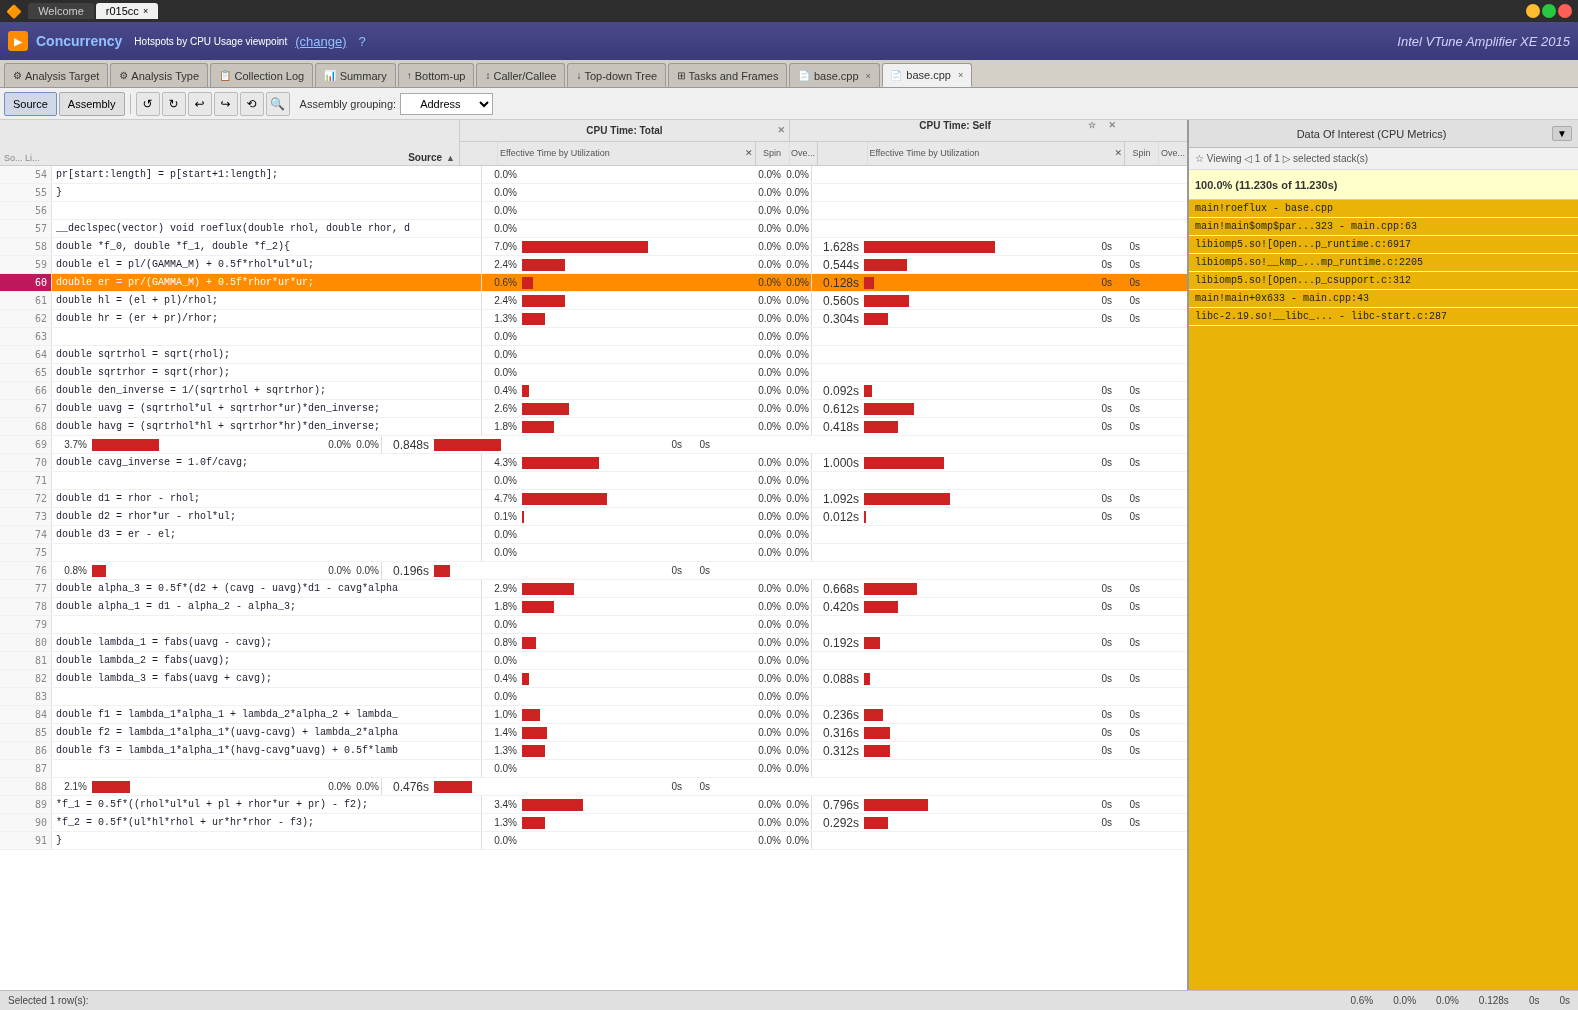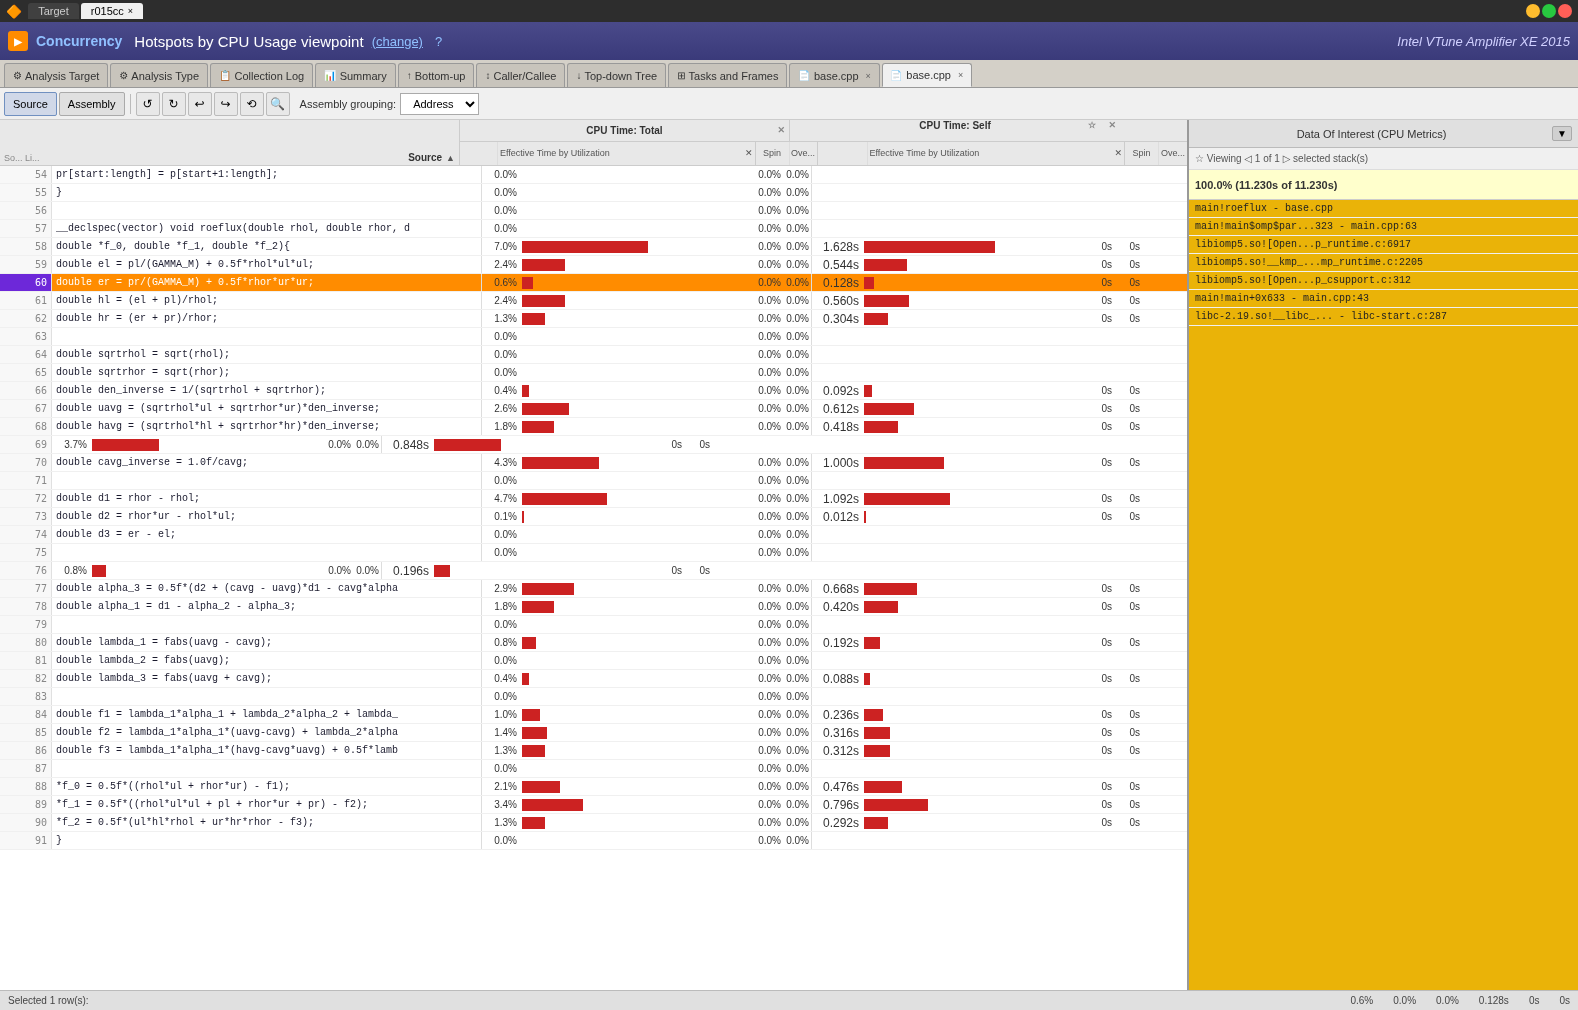--- a/index.html
+++ b/index.html
@@ -13,53 +13,53 @@
     #titlebar .win-btns { margin-left: auto; display: flex; gap: 2px; }
     #titlebar .win-btn { width: 14px; height: 14px; border-radius: 50%; display: inline-block; }
     #titlebar .win-btn.close { background: #ff5f57; }
     #titlebar .win-btn.min { background: #febc2e; }
     #titlebar .win-btn.max { background: #28c840; }
 
     
     #appheader { height: 38px; background: linear-gradient(to bottom, #4a4a8a 0%, #3a3a7a 100%); display: flex; align-items: center; padding: 0 8px; gap: 8px; }
     #appheader .logo { width: 20px; height: 20px; background: #ff8c00; border-radius: 3px; display: flex; align-items: center; justify-content: center; color: white; font-weight: bold; font-size: 10px; }
     #appheader .app-title { color: #90c0ff; font-size: 14px; font-weight: bold; }
-    #appheader .viewpoint { color: #ffffff; font-size: 15px; margin-left: 4px; }
+    #appheader .viewpoint { color: #ffffff; font-size: 10px; margin-left: 4px; }
     #appheader .change-link { color: #90c0ff; text-decoration: underline; font-size: 13px; cursor: pointer; }
     #appheader .help-icon { color: #90c0ff; font-size: 13px; margin-left: 4px; cursor: pointer; }
     #appheader .vtune-brand { margin-left: auto; color: #d0d0ff; font-size: 13px; font-style: italic; }
 
     
     #tabbar { height: 28px; background: #d4d0c8; display: flex; align-items: flex-end; padding: 0 4px; border-bottom: 1px solid #999; overflow-x: auto; }
     .main-tab { display: flex; align-items: center; gap: 3px; padding: 3px 8px; background: #c8c4bc; border: 1px solid #999; border-bottom: none; border-radius: 3px 3px 0 0; cursor: pointer; font-size: 11px; color: #333; margin-right: 2px; white-space: nowrap; height: 24px; }
     .main-tab.active { background: #f0f0f0; border-bottom: 1px solid #f0f0f0; z-index: 1; }
     .main-tab .tab-icon { font-size: 10px; }
     .main-tab .tab-close { margin-left: 4px; font-size: 9px; color: #666; }
 
     
     #toolbar { height: 32px; background: #f0f0f0; display: flex; align-items: center; padding: 0 4px; gap: 2px; border-bottom: 1px solid #ccc; }
     .toolbar-btn { height: 24px; padding: 2px 8px; background: #e0e0e0; border: 1px solid #aaa; border-radius: 2px; cursor: pointer; font-size: 11px; display: flex; align-items: center; }
     .toolbar-btn.active { background: #d0d8e8; border-color: #7090c0; }
     .toolbar-sep { width: 1px; height: 20px; background: #bbb; margin: 0 3px; }
     .toolbar-icon-btn { width: 24px; height: 24px; background: #e8e8e8; border: 1px solid #bbb; border-radius: 2px; cursor: pointer; display: flex; align-items: center; justify-content: center; font-size: 12px; }
     .assembly-grouping { display: flex; align-items: center; gap: 4px; margin-left: 8px; font-size: 11px; color: #333; }
-    .assembly-select { height: 22px; border: 1px solid #aaa; background: white; font-size: 11px; padding: 0 8px; }
+    .assembly-select { height: 22px; border: 1px solid #aaa; background: white; font-size: 11px; padding: 0 15px; }
 
     
     #main { display: flex; height: calc(1010px - 22px - 38px - 28px - 32px - 20px); }
 
     
     #source-panel { flex: 1; overflow: hidden; display: flex; flex-direction: column; border-right: 1px solid #999; }
 
     
     #source-code { flex: 1; overflow-y: auto; overflow-x: hidden; background: white; }
     .code-row { display: flex; align-items: stretch; height: 18px; border-bottom: 1px solid #f0f0f0; }
     .code-row.highlighted { background: #ff8c00 !important; color: white; }
     .line-num { width: 52px; min-width: 30px; text-align: right; padding-right: 4px; font-size: 10px; color: #888; background: #f8f8f8; border-right: 1px solid #e0e0e0; display: flex; align-items: center; justify-content: flex-end; font-family: monospace; }
-    .code-row.highlighted .line-num { background: #6d28d9; color: white; }
+    .code-row.highlighted .line-num { background: #be185d; color: white; }
     .code-text { width: 430px; min-width: 430px; padding-left: 4px; font-family: Liberation Mono, monospace; font-size: 10px; white-space: nowrap; overflow: hidden; display: flex; align-items: center; color: #1a1a2e; border-right: 1px solid #ddd; }
     .code-row.highlighted .code-text { color: white; }
     .cpu-total { width: 330px; min-width: 330px; display: flex; align-items: center; border-right: 1px solid #ddd; }
     .cpu-self { width: 330px; min-width: 330px; display: flex; align-items: center; }
     .pct-cell { width: 38px; min-width: 38px; text-align: right; padding-right: 3px; font-size: 10px; color: #333; display: flex; align-items: center; justify-content: flex-end; }
     .bar-cell { flex: 1; display: flex; align-items: center; padding: 2px 2px; }
     .bar-inner { height: 12px; background: #cc2222; display: inline-block; }
     .spin-cell { width: 34px; min-width: 34px; text-align: right; padding-right: 2px; font-size: 10px; color: #333; display: flex; align-items: center; justify-content: flex-end; }
     .over-cell { width: 28px; min-width: 28px; text-align: right; padding-right: 2px; font-size: 10px; color: #333; display: flex; align-items: center; justify-content: flex-end; }
     .self-time-cell { width: 50px; min-width: 50px; text-align: right; padding-right: 3px; font-size: 12px; color: #333; display: flex; align-items: center; justify-content: flex-end; }
@@ -83,21 +83,21 @@
     #source-code::-webkit-scrollbar-track { background: #f0f0f0; }
     #source-code::-webkit-scrollbar-thumb { background: #aaa; border-radius: 3px; }
 
   </style>
 </head>
 <body>
 
 <div id="titlebar">
   <span style="color:#ff8c00; font-size:13px; margin-right:6px;">🔶</span>
   <div class="tab">
-    <span>Target</span>
+    <span>Welcome</span>
   </div>
   <div class="tab active">
     <span>r015cc</span>
     <span class="tab-close">×</span>
   </div>
   <div class="win-btns">
     <span class="win-btn min"></span>
     <span class="win-btn max"></span>
     <span class="win-btn close"></span>
   </div>
@@ -847,21 +847,20 @@
           </div>
           <div class="cpu-self">
             <div class="self-time-cell"></div>
             <div class="bar-cell"></div>
             <div class="spin-cell"></div>
             <div class="over-cell"></div>
           </div>
         </div>
         <div class="code-row">
           <div class="line-num">88</div>
-          <div class="code-text">    *f_0 = 0.5f*((rhol*ul + rhor*ur) - f1);</div>
           <div class="cpu-total">
             <div class="pct-cell">2.1%</div>
             <div class="bar-cell">
               <div class="bar-inner" style="width: 37.8px;"></div>
             </div>
             <div class="spin-cell">0.0%</div>
             <div class="over-cell">0.0%</div>
           </div>
           <div class="cpu-self">
             <div class="self-time-cell">0.476s</div>

